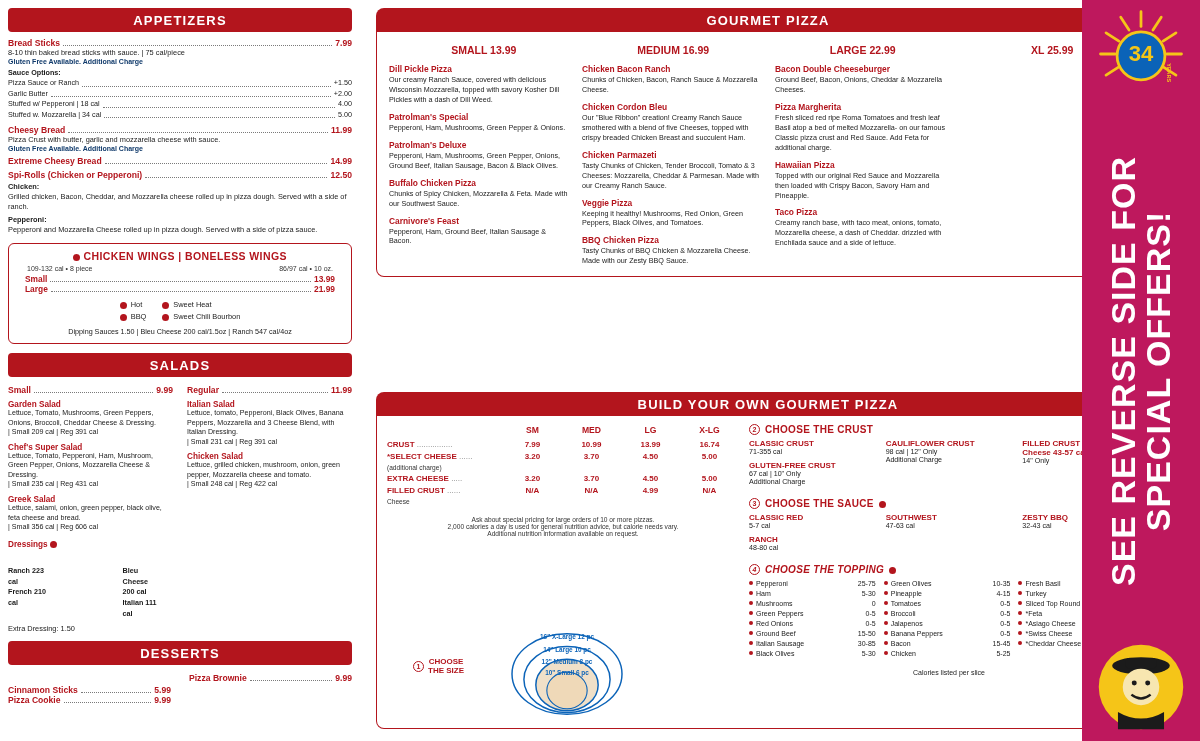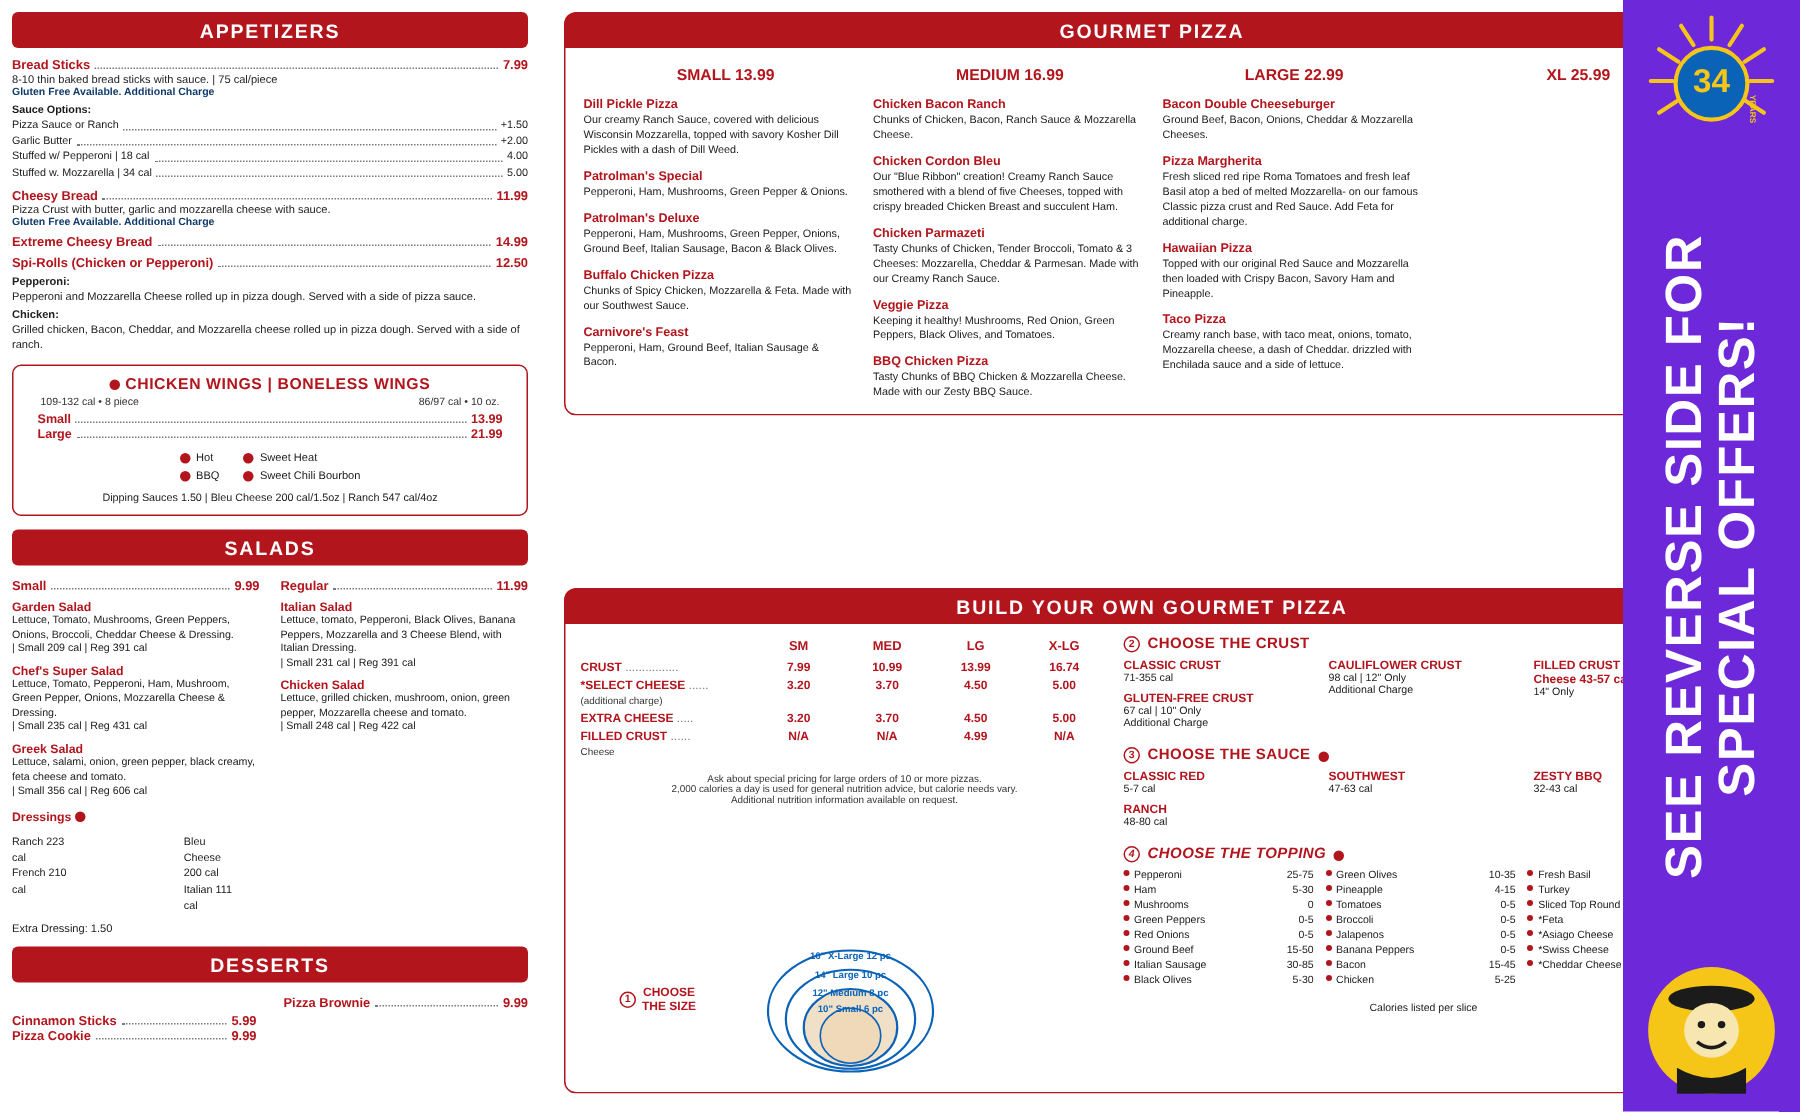--- a/index.html
+++ b/index.html
@@ -38,21 +38,21 @@
   .flavors .colr { display:flex; flex-direction:column; gap:3px; }
   .fl { display:flex; align-items:center; gap:4px; }
   .dip { text-align:center; font-size:7.2px; margin-top:6px; }
 
   .salad-cols { display:flex; gap:14px; margin-top:4px; }
   .salad-col { width:50%; }
   .salad-name { font-weight:bold; color:#b3151d; font-size:8.2px; margin-top:5px; }
   .salad-desc { font-size:7.1px; line-height:1.35; }
 
   .dress-head { font-weight:bold; font-size:8.2px; color:#b3151d; margin-top:7px; }
-  .dress-grid { display:flex; font-size:7.2px; line-height:1.5; margin-top:7px; }
+  .dress-grid { display:flex; font-size:7.2px; line-height:1.5; margin-top:17px;font-weight:bold; }
   .dress-grid div { width:33.3%; }
 
   
   .leaf, .pepper, .fire {
     display:inline-block; width:7px; height:7px; border-radius:50%;
     background:#b3151d; position:relative; top:1px;
   }
 
   
   .gp { position:absolute; left:376px; top:8px; width:784px; }
@@ -99,21 +99,21 @@
   }
   .topgrid .cal { color:#222; padding-left:6px; }
 
   .size-art { position:absolute; left:120px; bottom:2px; width:120px; height:110px; }
   .choose-size { position:absolute; left:26px; bottom:44px; display:flex; align-items:center; gap:4px; }
   .choose-size .txt { color:#b3151d; font-weight:bold; font-size:8px; line-height:1.2; text-align:center; }
 
   
   .banner {
     position:absolute; right:0; top:0; width:118px; height:741px;
-    background:#6d28d9; color:#fff; overflow:hidden;
+    background:#be185d; color:#fff; overflow:hidden;
   }
   .banner-text {
     position:absolute; left:50%; top:50%;
     transform:translate(-50%,-50%) rotate(-90deg);
     white-space:nowrap; font-size:34px; font-weight:bold;
     letter-spacing:1px; line-height:1.02; text-align:center;
   }
   .badge {
     position:absolute; left:50%; top:8px; transform:translateX(-50%);
     width:92px; height:92px;
@@ -182,27 +182,27 @@
         <span class="price">14.99</span>
       </div>
     </div>
 
     <div style="margin-top:4px;">
       <div class="row">
         <span class="item-title">Spi-Rolls (Chicken or Pepperoni)</span>
         <span class="dots"></span>
         <span class="price">12.50</span>
       </div>
+      <div class="desc" style="margin-top:2px;">
+        <span class="bold">Chicken:</span>
+        <div>Grilled chicken, Bacon, Cheddar, and Mozzarella cheese rolled up in pizza dough. Served with a side of ranch.</div>
+      </div>
       <div class="desc" style="margin-top:3px;">
         <span class="bold">Pepperoni:</span>
         <div>Pepperoni and Mozzarella Cheese rolled up in pizza dough. Served with a side of pizza sauce.</div>
-      </div>
-      <div class="desc" style="margin-top:2px;">
-        <span class="bold">Chicken:</span>
-        <div>Grilled chicken, Bacon, Cheddar, and Mozzarella cheese rolled up in pizza dough. Served with a side of ranch.</div>
       </div>
     </div>
 
     <div class="wings-box">
       <div class="wings-head">
         <span class="leaf"></span>
         <span>CHICKEN WINGS</span>
         <span>|</span>
         <span>BONELESS WINGS</span>
       </div>
@@ -259,21 +259,21 @@
           <div class="salad-desc">Lettuce, Tomato, Mushrooms, Green Peppers, Onions, Broccoli, Cheddar Cheese &amp; Dressing.</div>
           <div class="salad-desc">| Small 209 cal | Reg 391 cal</div>
         </div>
         <div>
           <div class="salad-name">Chef's Super Salad</div>
           <div class="salad-desc">Lettuce, Tomato, Pepperoni, Ham, Mushroom, Green Pepper, Onions, Mozzarella Cheese &amp; Dressing.</div>
           <div class="salad-desc">| Small 235 cal | Reg 431 cal</div>
         </div>
         <div>
           <div class="salad-name">Greek Salad</div>
-          <div class="salad-desc">Lettuce, salami, onion, green pepper, black creamy, feta cheese and tomato.</div>
+          <div class="salad-desc">Lettuce, salami, onion, green pepper, black olive, feta cheese and bread.</div>
           <div class="salad-desc">| Small 356 cal | Reg 606 cal</div>
         </div>
       </div>
       <div class="salad-col">
         <div class="row" style="margin-top:4px;">
           <span class="item-title">Regular</span>
           <span class="dots"></span>
           <span class="price">11.99</span>
         </div>
         <div>

